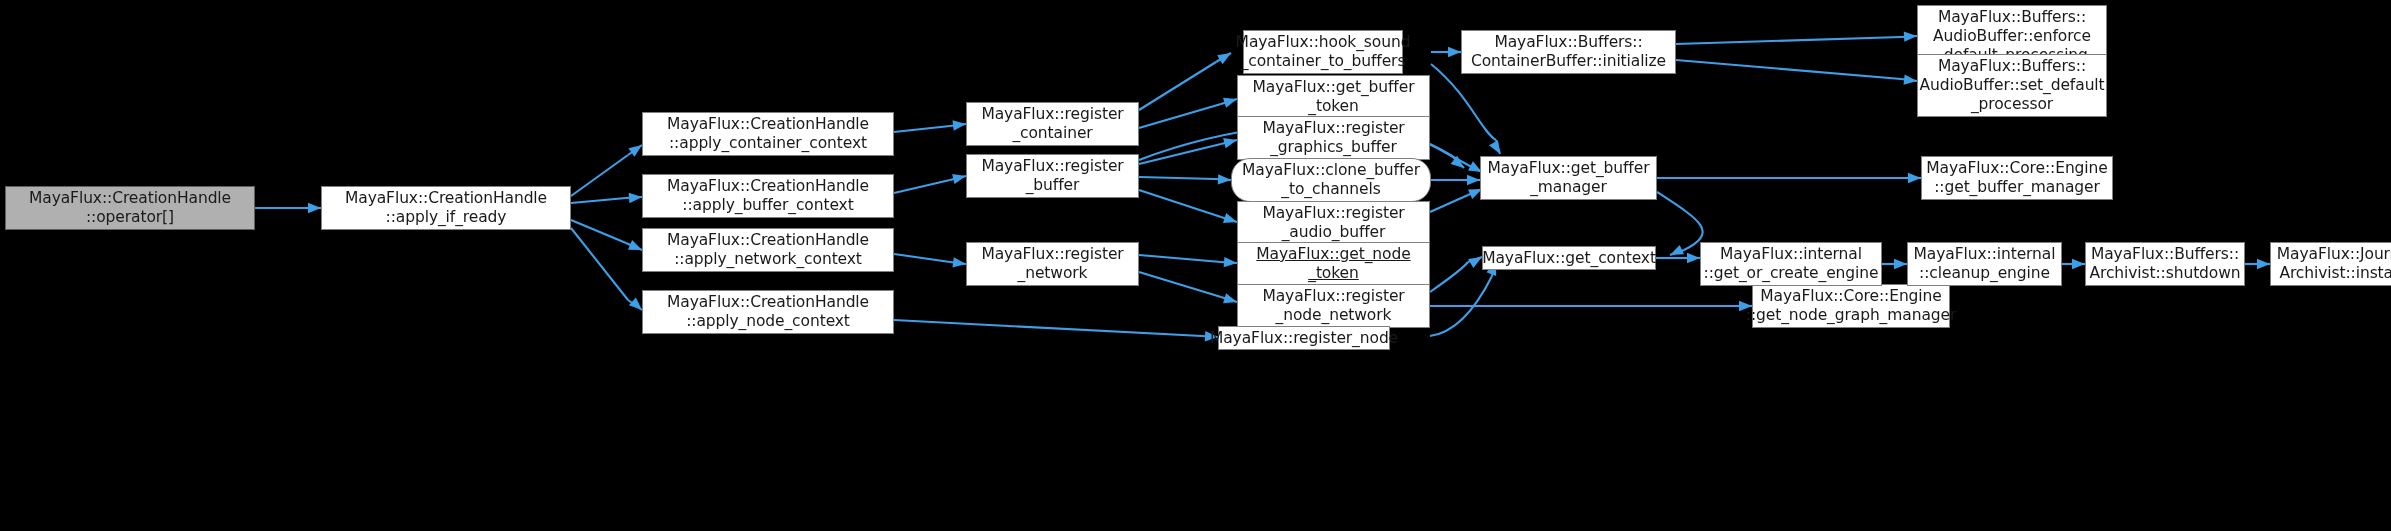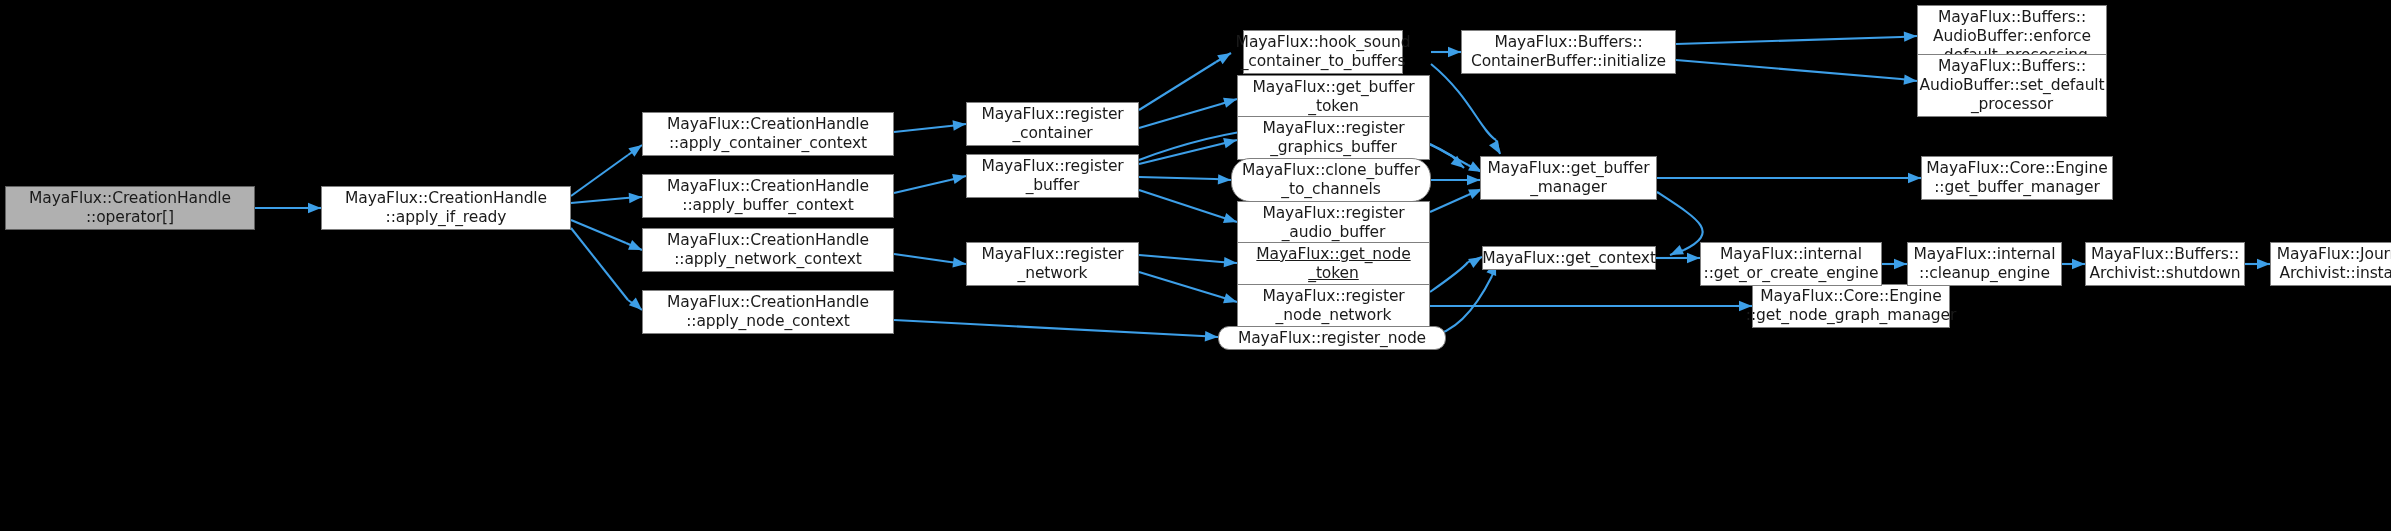--- a/index.html
+++ b/index.html
@@ -182,21 +182,21 @@
       <div class="node-box" style="left: 1237px; top: 116px; width: 193px; height: 44px;">MayaFlux::register
 _graphics_buffer</div>
       <div class="node-box" style="left: 1231px; top: 158px; width: 200px; height: 44px; border-radius: 19px;">MayaFlux::clone_buffer
 _to_channels</div>
       <div class="node-box" style="left: 1237px; top: 201px; width: 193px; height: 44px;">MayaFlux::register
 _audio_buffer</div>
       <div class="node-box" style="left: 1237px; top: 242px; width: 193px; height: 44px; text-decoration: underline;">MayaFlux::get_node
 _token</div>
       <div class="node-box" style="left: 1237px; top: 284px; width: 193px; height: 44px;">MayaFlux::register
 _node_network</div>
-      <div class="node-box" style="left: 1218px; top: 326px; width: 228px; height: 24px; border-radius: 11px;">MayaFlux::register_node</div>
+      <div class="node-box" style="left: 1218px; top: 326px; width: 172px; height: 24px;">MayaFlux::register_node</div>
       <div class="node-box" style="left: 1461px; top: 30px; width: 215px; height: 44px;">MayaFlux::Buffers::
 ContainerBuffer::initialize</div>
       <div class="node-box" style="left: 1480px; top: 156px; width: 177px; height: 44px;">MayaFlux::get_buffer
 _manager</div>
       <div class="node-box" style="left: 1482px; top: 246px; width: 174px; height: 24px;">MayaFlux::get_context</div>
       <div class="node-box" style="left: 1917px; top: 5px; width: 190px; height: 63px;">MayaFlux::Buffers::
 AudioBuffer::enforce
 _default_processing</div>
       <div class="node-box" style="left: 1917px; top: 54px; width: 190px; height: 63px;">MayaFlux::Buffers::
 AudioBuffer::set_default

